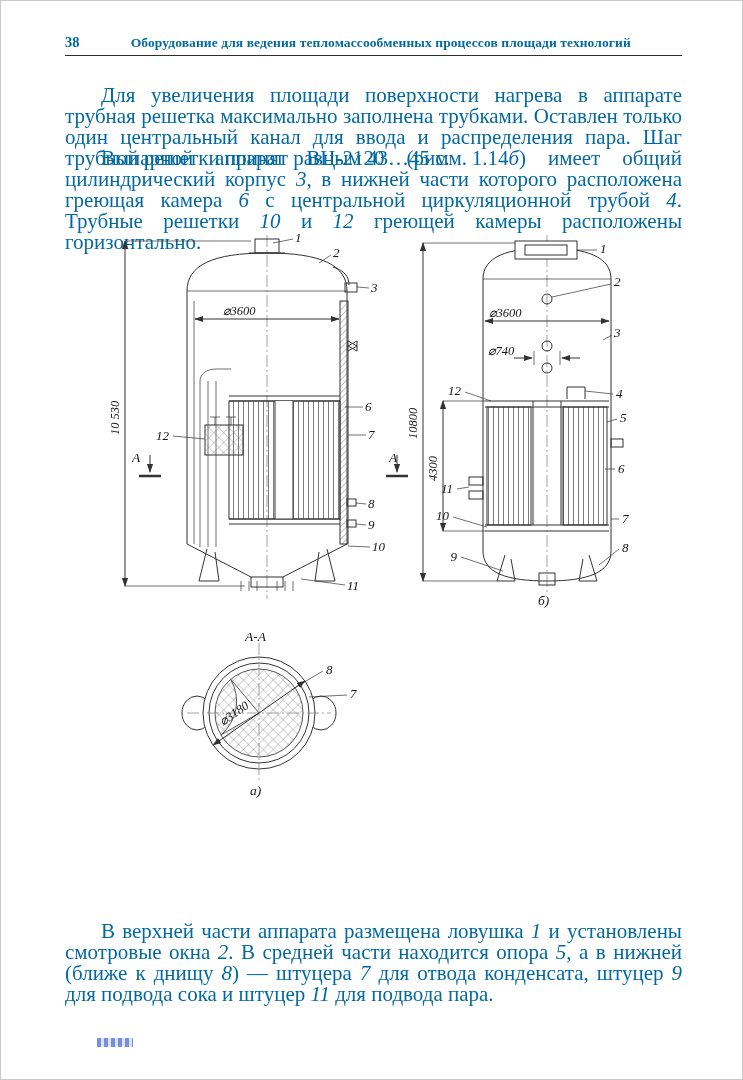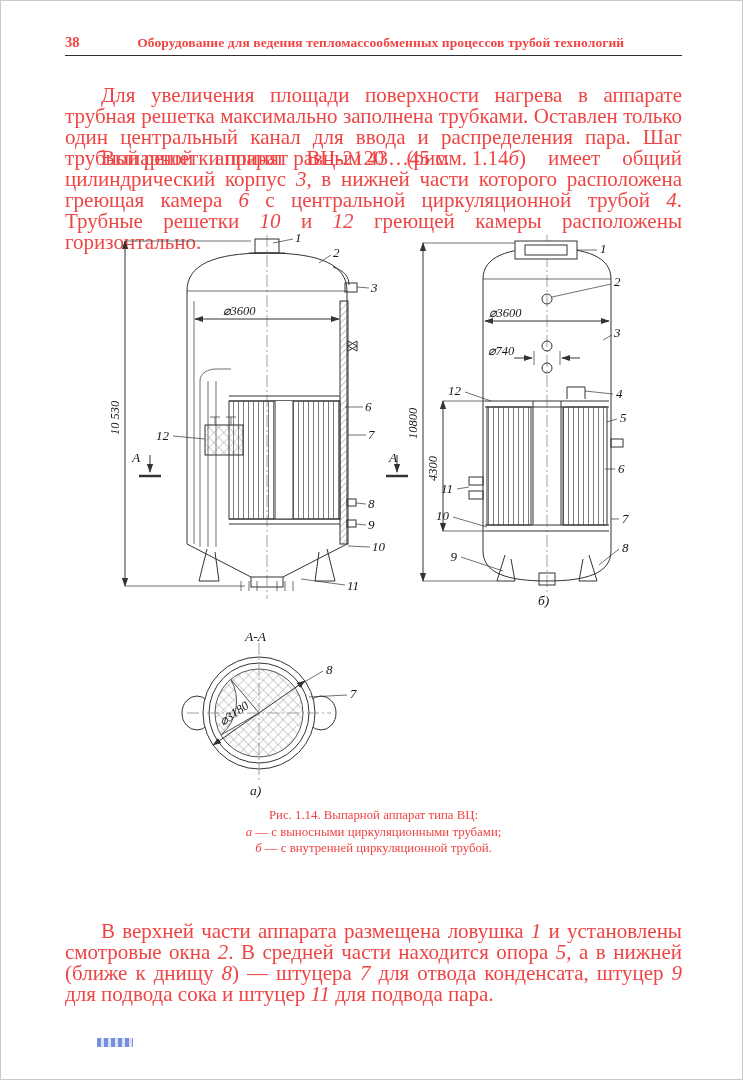--- a/index.html
+++ b/index.html
@@ -1,20 +1,20 @@
 <!DOCTYPE html>
 <html><head>
 <meta charset="utf-8">
 <style>
   * { margin:0; padding:0; box-sizing:border-box; }
   html,body { background:#ededed; }
   body { font-family:"Liberation Serif", serif; }
   .page {
     position:relative; width:743px; height:1080px; margin:0 auto;
-    background:#ffffff; border:1px solid #c9c9c9; color:#ef4444; overflow:hidden;
+    background:#ffffff; border:1px solid #c9c9c9; color:#0369a1; overflow:hidden;
   }
   .header {
     position:absolute; top:33px; left:64px; width:617px;
     display:flex; align-items:baseline;
     border-bottom:1.4px solid #2e2e2e; padding-bottom:4px;
   }
   .pagenum { font-weight:bold; font-size:14.5px; }
   .header-title { flex:1; text-align:center; font-weight:bold; font-size:13.5px; letter-spacing:.1px; }
   .para {
     position:absolute; left:64px; width:617px;
@@ -42,21 +42,21 @@
     background:repeating-linear-gradient(90deg,#3b5fd0 0 4px, rgba(59,95,208,.25) 4px 7px);
   }
 </style>
 </head>
 <body>
 
 <div class="page">
 
   <div class="header">
     <span class="pagenum">38</span>
-    <span class="header-title">Оборудование для ведения тепломассообменных процессов трубой технологий</span>
+    <span class="header-title">Оборудование для ведения тепломассообменных процессов площади технологий</span>
   </div>
 
   <p class="para" id="p1"><span>Для увеличения площади поверхности нагрева в аппарате трубная решетка максимально заполнена трубками. Оставлен только один центральный канал для ввода и распределения пара. Шаг трубной решетки принят равным 43…45 мм.</span></p>
   <p class="para" id="p2"><span class="b">Выпарной аппарат ВЦ-2120</span><span> (рис. 1.14</span><span class="i">б</span><span>) имеет общий цилиндрический корпус </span><span class="i">3</span><span>, в нижней части которого расположена греющая камера </span><span class="i">6</span><span> с центральной циркуляционной трубой </span><span class="i">4</span><span>. Трубные решетки </span><span class="i">10</span><span> и </span><span class="i">12</span><span> греющей камеры расположены горизонтально.</span></p>
 
   <svg class="fig" width="743" height="580" viewBox="0 0 743 580">
     <defs>
       <marker id="arr" viewBox="0 0 10 10" refX="9" refY="5" markerWidth="9" markerHeight="9" orient="auto-start-reverse">
         <path d="M0,1.5 L10,5 L0,8.5 z" fill="#333"></path>
       </marker>
@@ -259,22 +259,17 @@
           <line x1="308" y1="468" x2="346" y2="466"></line>
         </g>
         <text x="325" y="445" class="call">8</text>
         <text x="349" y="469" class="call">7</text>
         <text x="249" y="566" class="sub">а)</text>
       </g>
 
     </g>
   </svg>
 
-  <div class="caption">
-    <div>Рис. 1.14. Выпарной аппарат типа ВЦ:</div>
-    <div><span class="i">а</span><span> — с выносными циркуляционными трубами;</span></div>
-    <div><span class="i">б</span><span> — с внутренней циркуляционной трубой.</span></div>
-  </div>
 
   <p class="para" id="p3"><span>В верхней части аппарата размещена ловушка </span><span class="i">1</span><span> и установлены смотровые окна </span><span class="i">2</span><span>. В средней части находится опора </span><span class="i">5</span><span>, а в нижней (ближе к днищу </span><span class="i">8</span><span>) — штуцера </span><span class="i">7</span><span> для отвода конденсата, штуцер </span><span class="i">9</span><span> для подвода сока и штуцер </span><span class="i">11</span><span> для подвода пара.</span></p>
 
   <div class="watermark"></div>
 </div>
 
 </body></html>

